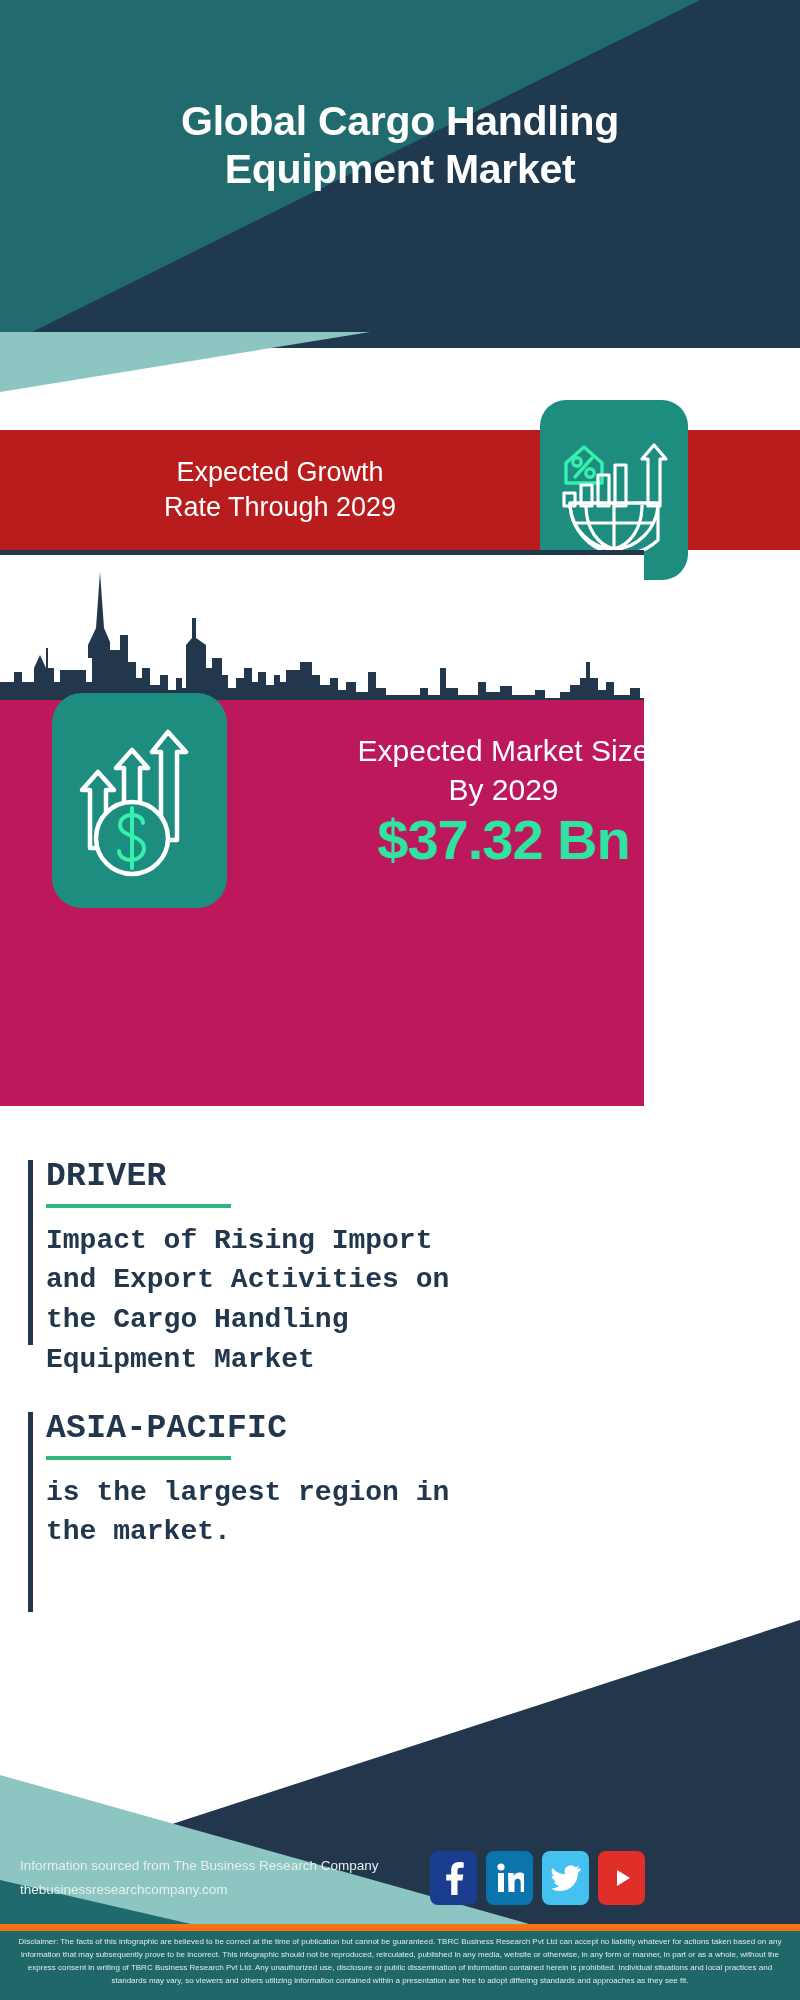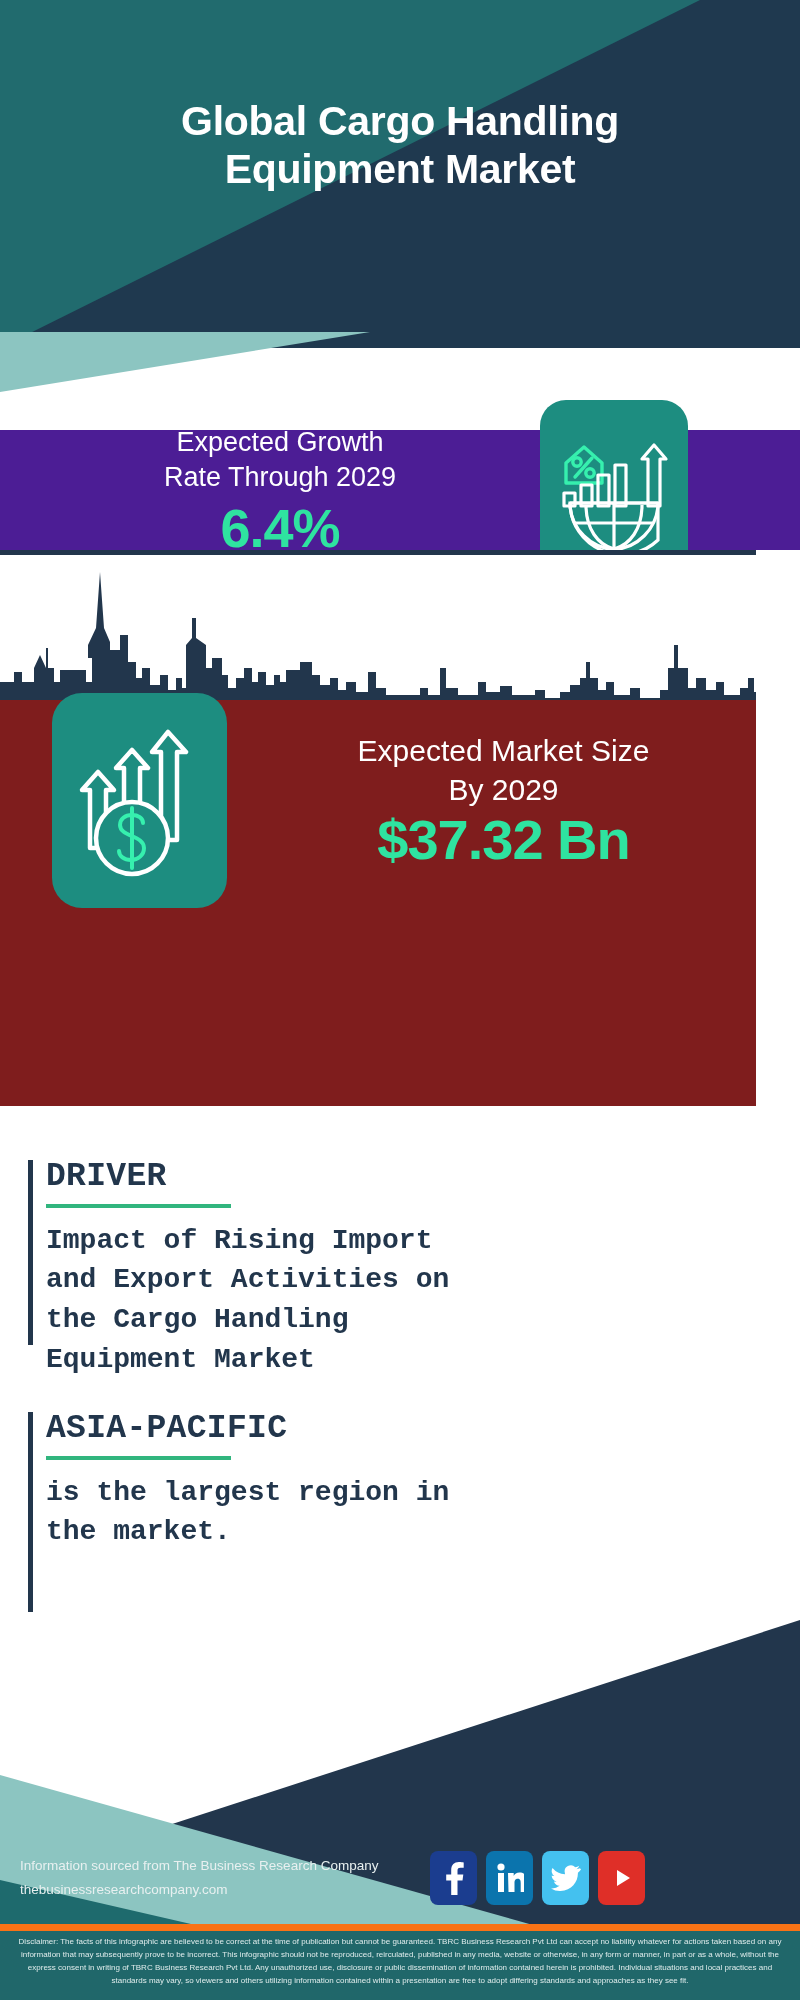--- a/index.html
+++ b/index.html
@@ -32,21 +32,21 @@
   .teal-wedge {
     position:absolute; left:0; top:332px; width:370px; height:60px;
     z-index:6;
     clip-path: polygon(0 0, 370px 0, 0 60px);
     background:#8cc5c1;
   }
 
   
   .growth {
     position:absolute; left:0; top:430px; width:800px; height:120px;
-    background:#4c1d95;
+    background:#b91c1c;
   }
   .growth-inner {
     position:absolute; left:0; top:0; width:800px; height:120px;
     display:flex; align-items:center;
   }
   .growth-text {
     width:540px; text-align:center; color:#ffffff;
     padding-left:20px;
   }
   .growth-label { font-size:27px; line-height:1.28; font-weight:400; }
@@ -54,22 +54,22 @@
     font-size:54px; font-weight:bold; color:#2fe3a0; line-height:1.0;
     margin-top:6px; letter-spacing:-1px;
   }
   .icon-rounded {
     width:148px; height:180px; background:#1d8d80; border-radius:26px;
     display:flex; align-items:center; justify-content:center;
   }
 
   
   .darkband {
-    position:absolute; left:0; top:550px; width:756px; height:556px;
-    background:#7f1d1d; overflow:hidden;
+    position:absolute; left:0; top:550px; width:644px; height:556px;
+    background:#be185d; overflow:hidden;
   }
   .skyline {
     position:absolute; left:0; top:0; width:800px; height:150px;
   }
   .marketrow {
     position:absolute; left:0; top:120px; width:800px; height:260px;
     display:flex; align-items:center;
   }
   .ms-icon {
     margin-left:52px;
@@ -166,21 +166,20 @@
   </div>
   <div class="teal-wedge"></div>
 
   <div class="growth">
     <div class="growth-inner">
       <div class="growth-text">
         <div class="growth-label">
           <div>Expected Growth</div>
           <div>Rate Through 2029</div>
         </div>
-        <div class="growth-value">6.4%</div>
       </div>
       <div class="icon-rounded">
         <svg width="116" height="130" viewBox="0 0 116 130">
           <g fill="none" stroke="#36f0ae" stroke-width="3.4" stroke-linejoin="round">
             <path d="M10 38 L28 22 L46 38 L46 58 L10 58 Z"></path>
             <circle cx="21" cy="37" r="4.2"></circle>
             <circle cx="34" cy="48" r="4.2"></circle>
             <line x1="36" y1="33" x2="19" y2="52" stroke-linecap="round"></line>
           </g>
           <g fill="none" stroke="#ffffff" stroke-width="3.2" stroke-linejoin="round">

